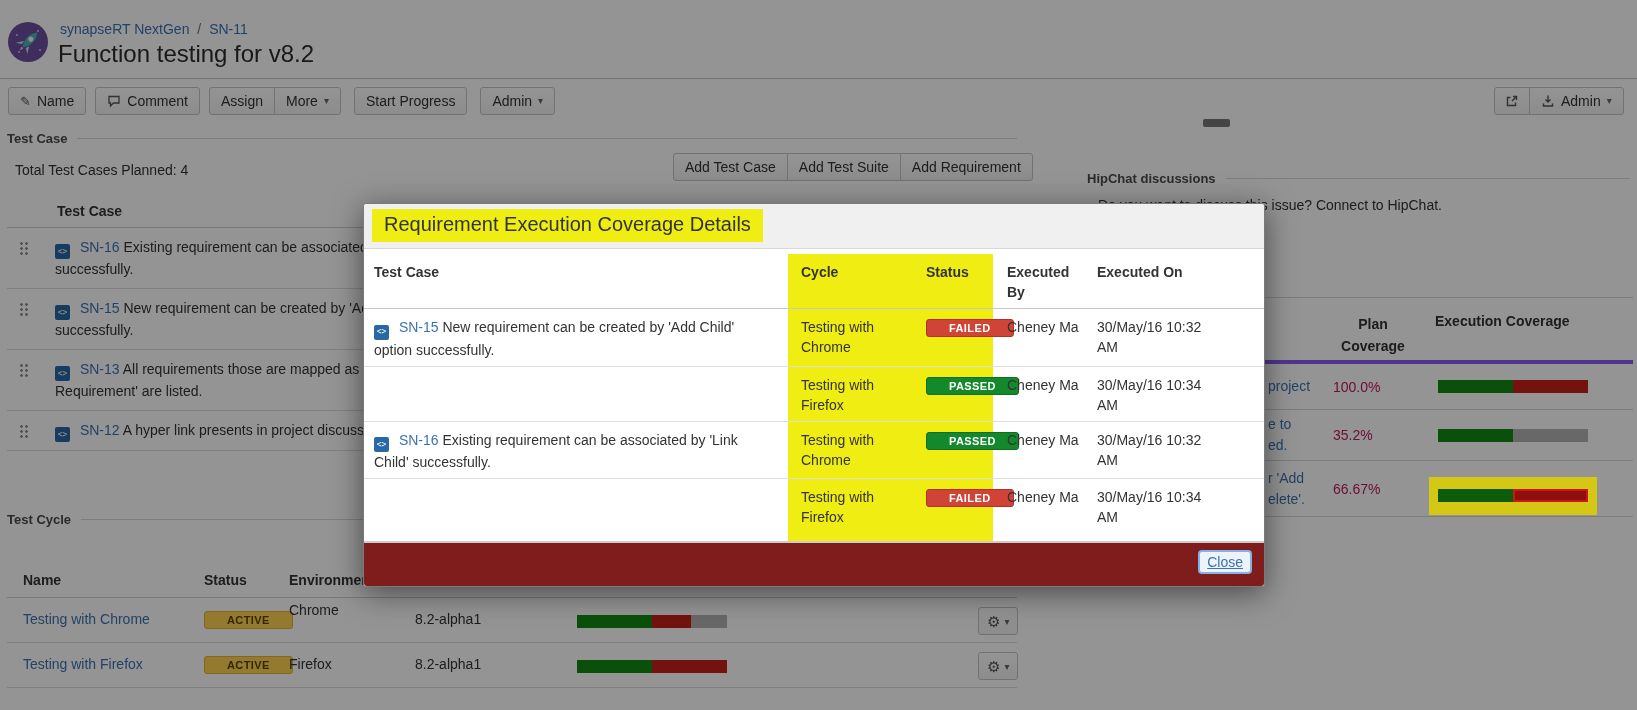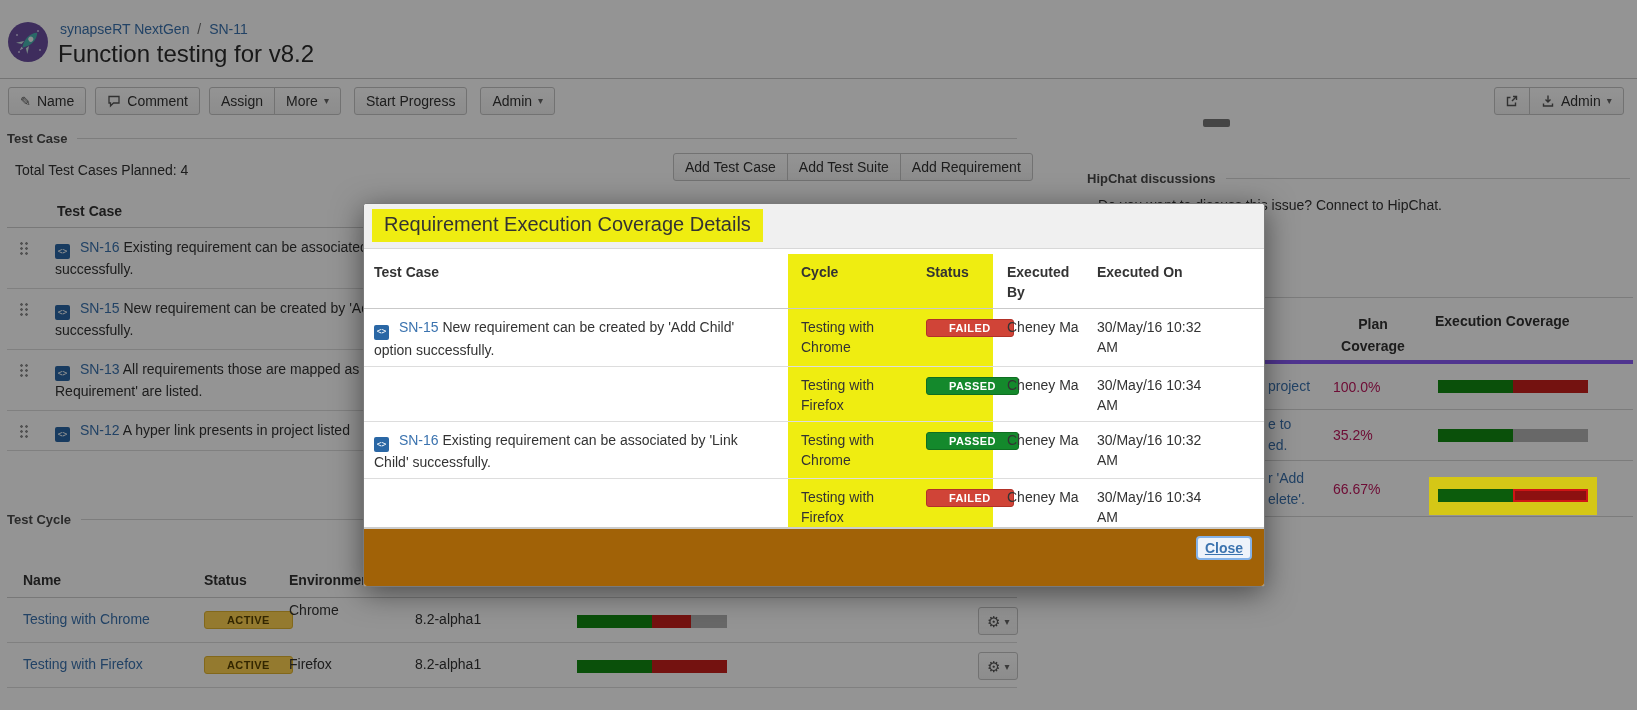--- a/index.html
+++ b/index.html
@@ -85,22 +85,22 @@
   .m-cell{flex:none;padding:8px 10px 6px 10px;line-height:20px;}
   .m-c1{width:427px;padding-left:10px;padding-right:20px;}
   .m-c2{width:130px;}
   .m-c3{width:78px;padding-left:5px;}
   .m-c4{width:92px;padding-left:8px;}
   .m-c5{width:175px;padding-right:52px;padding-left:6px;}
   .m-headrow{font-weight:bold;min-height:57px;border-bottom:1px solid #c9c9c9;}
   .m-headrow .m-cell{padding-top:13px;}
   .m-datarow{min-height:53px;border-bottom:1px solid #ddd;}
   .m-datarow.last{border-bottom:none;}
-  .modal-footer{position:absolute;left:0;bottom:0;right:0;height:59px;background:#a16207;
-                border-top:2px solid #ccc;border-radius:0 0 3px 3px;font-weight:bold;}
+  .modal-footer{position:absolute;left:0;bottom:0;right:0;height:45px;background:#7f1d1d;
+                border-top:2px solid #ccc;border-radius:0 0 3px 3px;}
   .close-lnk{position:absolute;right:12px;top:7px;padding:2px 7px;color:#3b73af;text-decoration:underline;
              border:2px solid #84b2e8;border-radius:4px;background:#eef3fa;cursor:pointer;font-size:14px;}
 </style>
 </head>
 <body>
 
 <div id="screen">
 
   <div class="abs" style="left:8px;top:22px;width:40px;height:40px;">
     <svg viewBox="0 0 40 40" width="40" height="40">
@@ -225,21 +225,21 @@
         <span>All requirements those are mapped as</span>
       </span>
       <span class="tc-line">Requirement' are listed.</span>
     </div>
 
     <div class="tc-row">
       <span class="drag"></span>
       <span class="tc-line">
         <span class="tcicon">&lt;&gt;</span>
         <a class="lnk">SN-12</a>
-        <span>A hyper link presents in project listed</span>
+        <span>A hyper link presents in project discuss</span>
       </span>
       <span class="tc-line"></span>
     </div>
   </div>
 
   <div class="abs mod-head" style="left:7px;top:512px;width:1010px;">
     <span>Test Cycle</span>
     <span class="rule"></span>
   </div>
 

